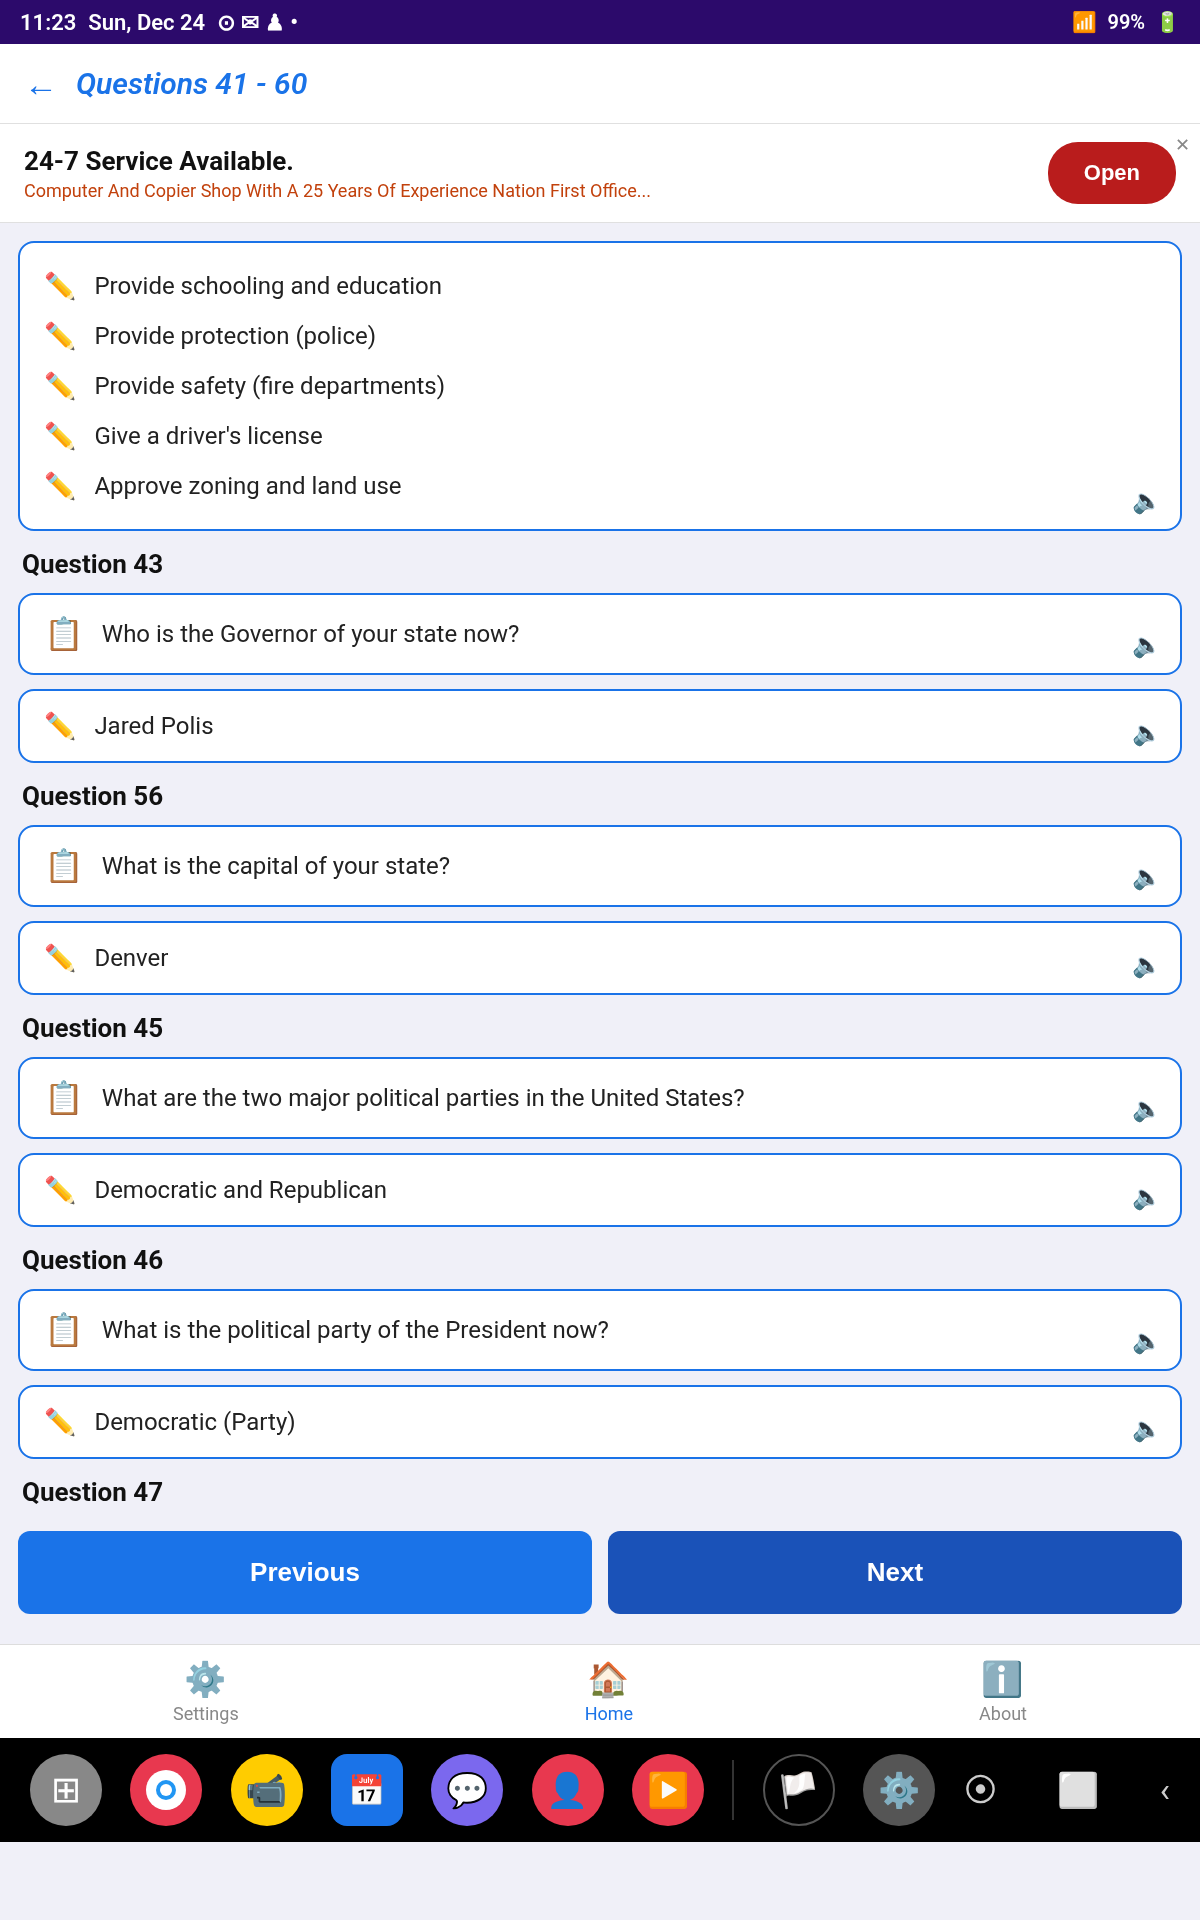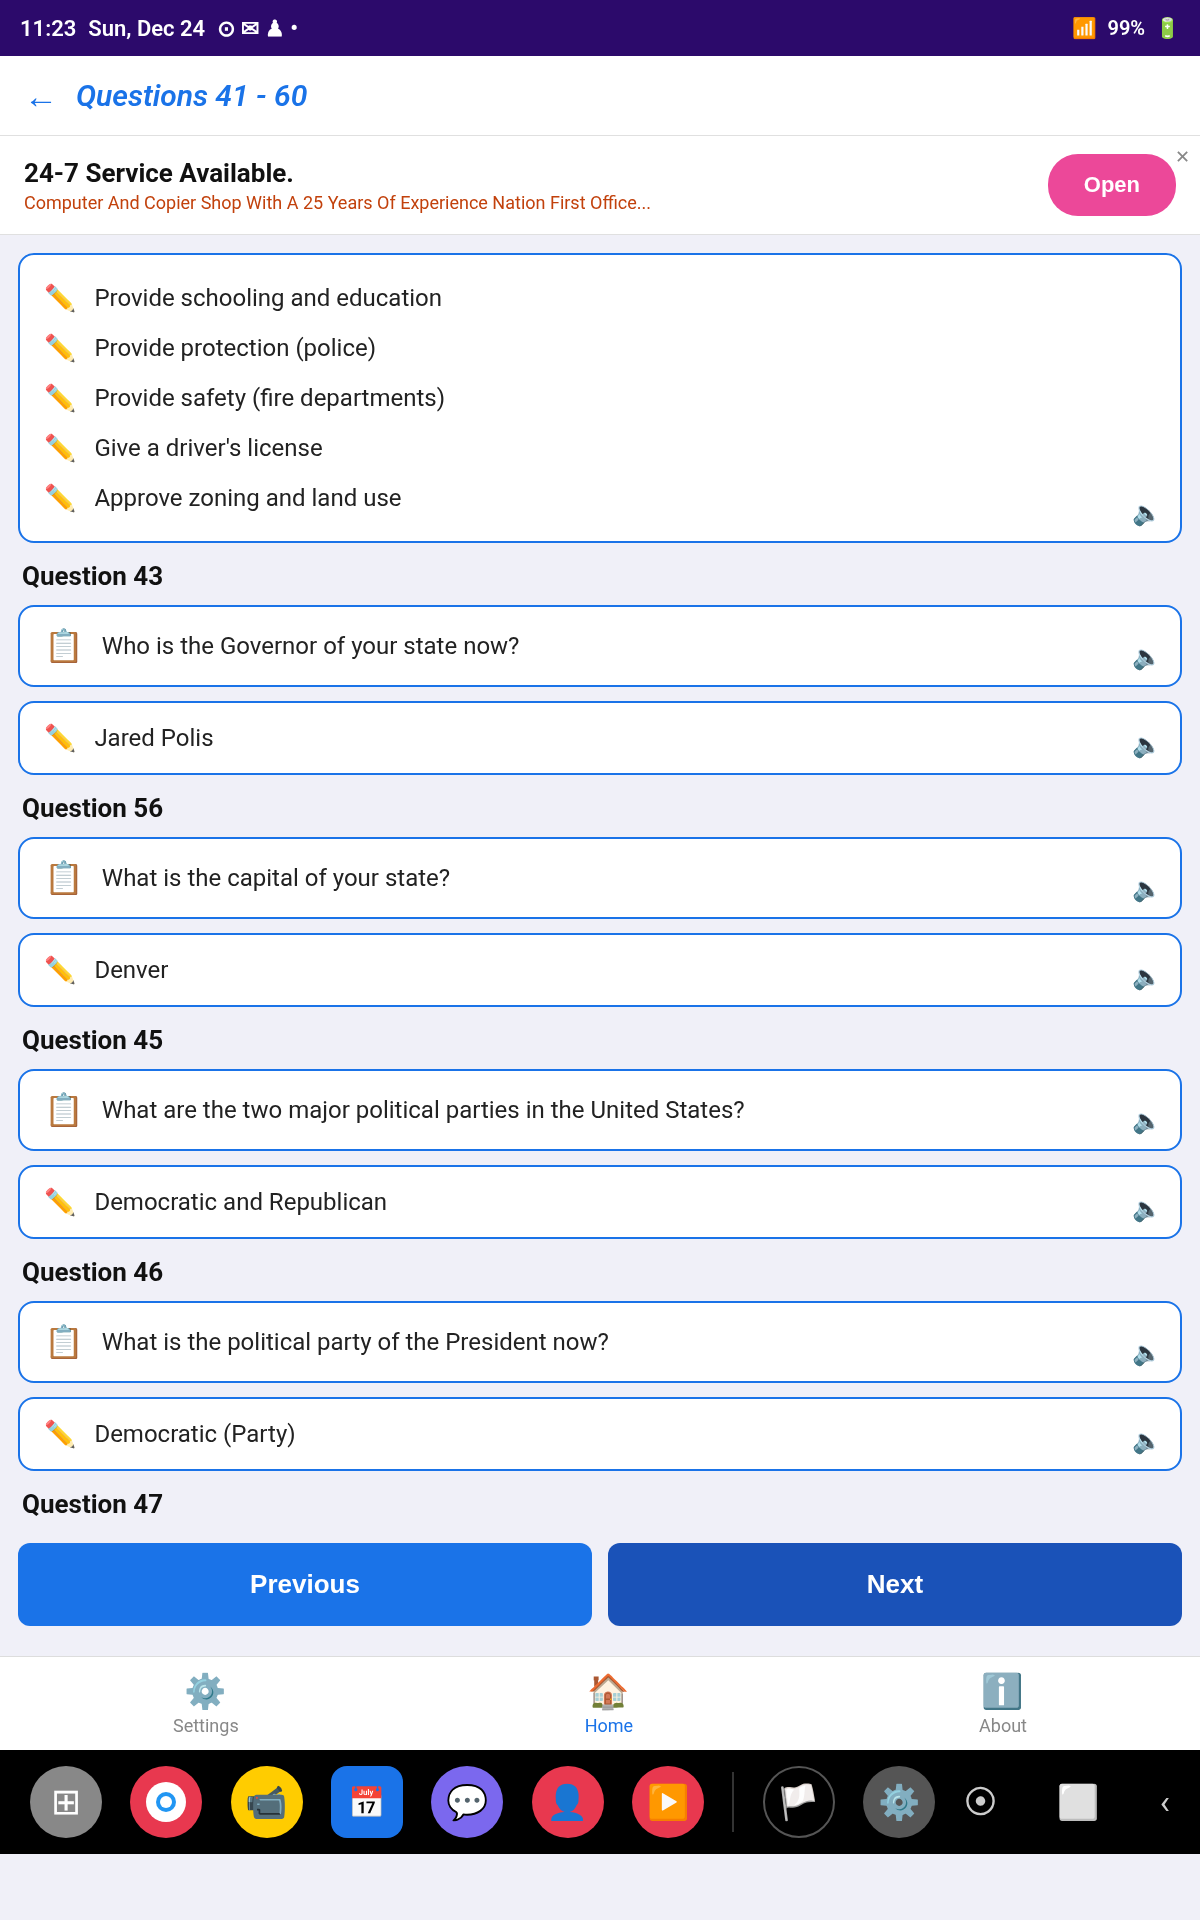--- a/index.html
+++ b/index.html
@@ -13,21 +13,21 @@
     }
 
     
     .status-bar {
       background: #2c0a6b;
       color: white;
       display: flex;
       justify-content: space-between;
       align-items: center;
       padding: 8px 20px;
-      height: 56px;
+      height: 44px;
       font-size: 22px;
       font-weight: 600;
     }
     .status-left { display: flex; align-items: center; gap: 12px; }
     .status-right { display: flex; align-items: center; gap: 10px; font-size: 20px; }
 
     
     .header {
       background: white;
       display: flex;
@@ -65,21 +65,21 @@
       top: 10px;
       right: 10px;
       font-size: 18px;
       color: #888;
       cursor: pointer;
     }
     .ad-text-block {}
     .ad-title { font-size: 26px; font-weight: 700; color: #111; }
     .ad-subtitle { font-size: 18px; color: #c2410c; margin-top: 4px; }
     .ad-open-btn {
-      background: #ec4899;
+      background: #b91c1c;
       color: white;
       border: none;
       border-radius: 30px;
       padding: 18px 36px;
       font-size: 22px;
       font-weight: 600;
       cursor: pointer;
       white-space: nowrap;
     }
 

